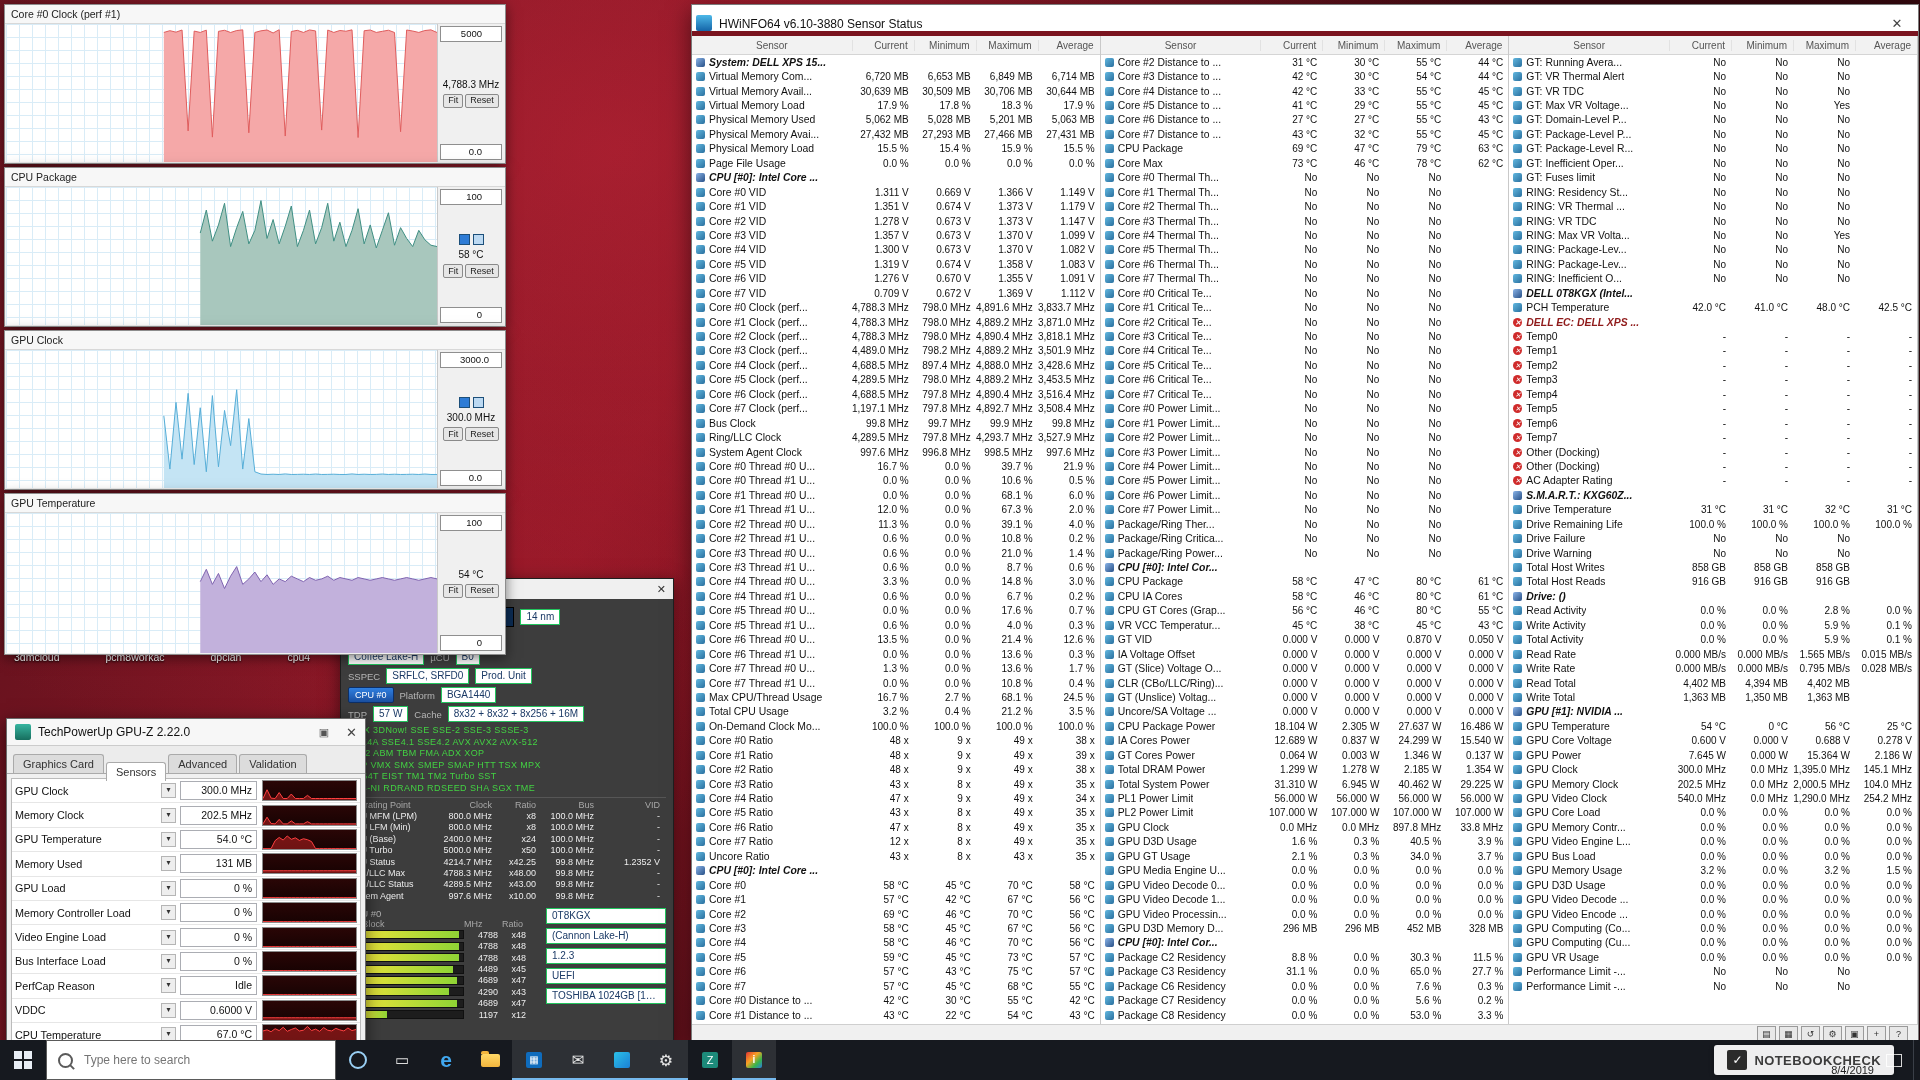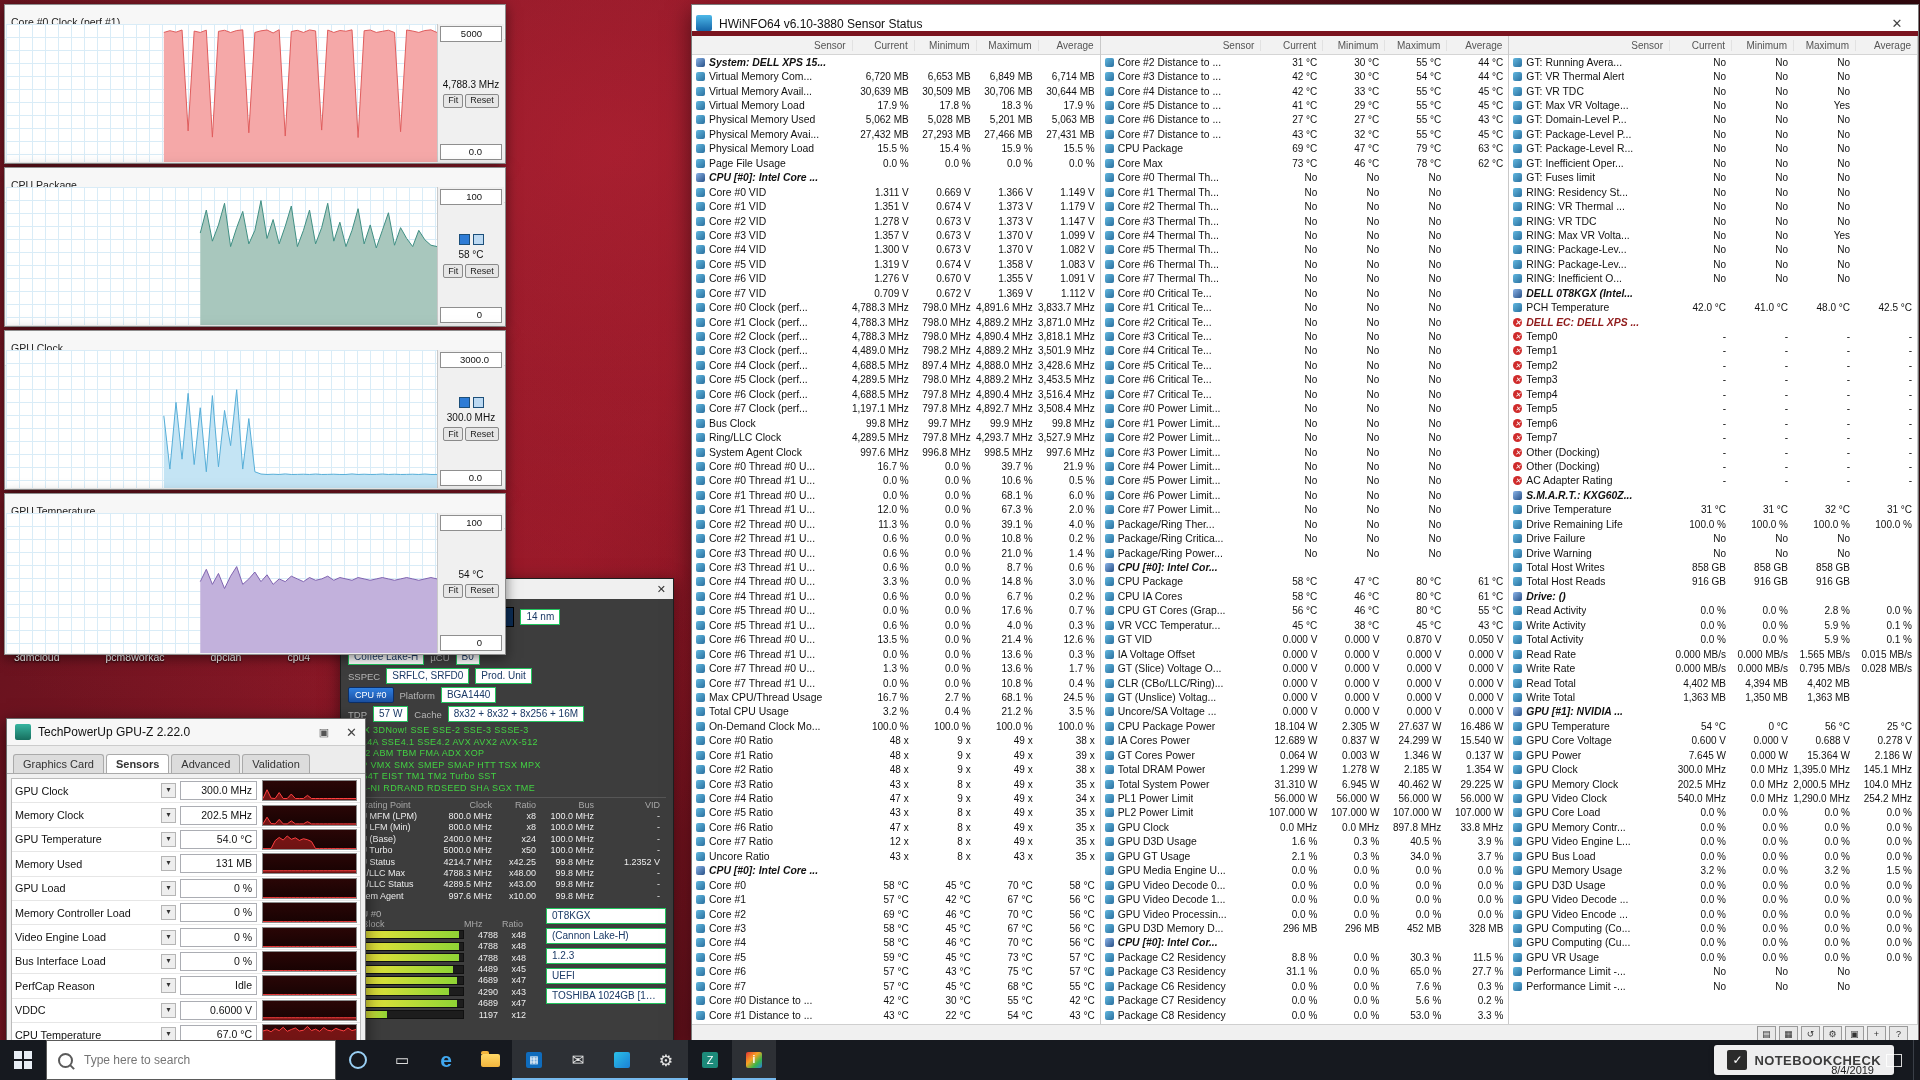--- a/index.html
+++ b/index.html
@@ -13,21 +13,21 @@
   
   .dstrip{position:absolute;left:10px;top:478px;width:494px;color:#efe6e6;font-size:10px;
     text-shadow:0 1px 2px #000;white-space:nowrap;overflow:hidden;z-index:1;letter-spacing:1px}
   .dicons{position:absolute;left:14px;top:651px;display:flex;gap:46px;color:#fff;
     font-size:10.5px;text-shadow:0 1px 2px #000;z-index:1}
   
   .gwin{position:absolute;left:4px;width:500px;background:#f0f0f0;border:1px solid #8d8d8d;
     box-shadow:0 3px 12px rgba(0,0,0,.5);z-index:4}
   #gw1{top:4px;height:158px}#gw2{top:167px;height:158px}#gw3{top:330px;height:158px}#gw4{top:493px;height:160px}
   .gtb{height:18px;background:#f7f7f7;border-bottom:1px solid #d8d8d8;display:flex;align-items:center;
-    padding:8px 6px;font-size:10.5px;color:#222}
+    padding:0 6px;font-size:10.5px;color:#222}
   .gbody{position:absolute;top:19px;left:1px;right:1px;bottom:1px;display:flex}
   .plot{flex:1;position:relative;background:#fff;
     background-image:linear-gradient(#d9ecf7 1px,transparent 1px),linear-gradient(90deg,#d9ecf7 1px,transparent 1px);
     background-size:13px 13px;border-right:1px solid #c9c9c9}
   .plot svg{position:absolute;inset:0;width:100%;height:100%}
   .gpanel{width:66px;background:#f0f0f0;display:flex;flex-direction:column;padding:2px;gap:2px;box-sizing:border-box}
   .vbox{border:1px solid #8f8f8f;background:#fff;font-size:9.5px;text-align:right;padding:0 19px;
     height:14px;line-height:14px;color:#111}
   .gmid{flex:1;display:flex;flex-direction:column;justify-content:center;align-items:center;gap:4px}
   .minirow{display:flex;gap:3px}
@@ -43,21 +43,21 @@
   .sw-tb{height:26px;display:flex;align-items:flex-end;padding:0 4px;background:#fff;font-size:12px;color:#111}
   .sw-ic{width:16px;height:16px;background:linear-gradient(#4db8e8,#1565a8);border-radius:2px;margin-right:7px;
     color:#fff;font-size:9px;font-weight:bold;text-align:center;line-height:16px}
   .sw-x{margin-left:auto;width:34px;text-align:center;color:#444;font-size:13px}
   .sw-strip{height:5px;background:#7a141f}
   .sw-cols{display:flex;height:988px}
   .scol{flex:1;border-right:1px solid #c9c9c9;overflow:hidden;min-width:0}
   .shead{display:grid;grid-template-columns:minmax(0,1fr) 62px 62px 62px 62px;height:18px;
     background:#f2f2f2;border-bottom:1px solid #d5d5d5;color:#555;font-size:10px;align-items:center}
   .shead span{text-align:right;padding-right:6px;border-left:1px solid #e2e2e2;overflow:hidden;white-space:nowrap}
-  .shead .sh-l{text-align:right;padding-left:6px;border-left:none}
+  .shead .sh-l{text-align:center;padding-left:6px;border-left:none}
   .srow{display:grid;grid-template-columns:minmax(0,1fr) 62px 62px 62px 62px;height:14.45px;
     align-items:center;color:#111}
   .lab{display:flex;align-items:center;overflow:hidden;white-space:nowrap;padding-left:4px;gap:4px;font-size:10.4px;min-width:0}
   .lt{overflow:hidden;text-overflow:ellipsis}
   .v{text-align:right;padding-right:5px;font-size:10px;white-space:nowrap;overflow:hidden}
   .ic{width:9px;height:9px;border-radius:2px;background:linear-gradient(135deg,#62b8e0,#2a6f9e);flex:none;position:relative}
   .t-h{font-weight:bold;font-style:italic}
   .t-h .ic{background:linear-gradient(135deg,#8ab4e8,#274f86)}
   .t-hx{font-weight:bold;font-style:italic;color:#8f1a1a}
   .t-hx .ic,.t-x .ic{background:#cf2b2b;border-radius:50%}
@@ -72,21 +72,21 @@
     border:1px solid #6a6a6a;box-shadow:0 4px 16px rgba(0,0,0,.55);z-index:5}
   .gz-tb{height:26px;display:flex;align-items:center;gap:7px;padding:0 8px;background:#f7f7f7;
     border-bottom:1px solid #ccc;font-size:12px;color:#111}
   .gz-ic{width:16px;height:16px;background:linear-gradient(#37b5a0,#176e5e);border-radius:2px}
   .gz-cam{margin-left:auto;color:#555;font-size:11px}
   .gz-x{color:#444;font-size:13px;padding-left:10px}
   .gz-tabs{height:25px;display:flex;align-items:flex-end;padding:2px 6px 0;gap:2px;background:#ececec;
     border-bottom:1px solid #aaa}
   .gz-tab{font-size:11px;padding:3px 9px;border:1px solid #aaa;border-bottom:none;background:#dcdcdc;
     border-radius:3px 3px 0 0;color:#333}
-  .gz-tab.on{background:#fff;position:relative;top:0;font-weight:bold}
+  .gz-tab.on{background:#fff;position:relative;top:8px;font-weight:normal}
   .gz-rows{background:#fff;border:1px solid #bbb;margin:4px 4px 0}
   .gz-row{display:grid;grid-template-columns:146px 16px 80px 1fr;height:23.4px;align-items:center;
     border-bottom:1px solid #e6e6e6;padding:0 3px;font-size:10.8px;color:#111}
   .gz-lab{overflow:hidden;white-space:nowrap;text-overflow:ellipsis}
   .gz-dd{color:#333;font-size:8px;text-align:center;border:1px solid #b5b5b5;background:#eee;
     width:13px;height:13px;line-height:12px}
   .gz-val{border:1px solid #abadb3;background:#fff;height:17px;line-height:17px;text-align:right;
     padding:0 4px;font-size:10.5px;margin-left:3px}
   .gz-spark{height:19px;background:linear-gradient(#2a0606,#180303);border:1px solid #8b8b8b;margin-left:5px;position:relative}
   .gz-spark svg{position:absolute;inset:0;width:100%;height:100%}

